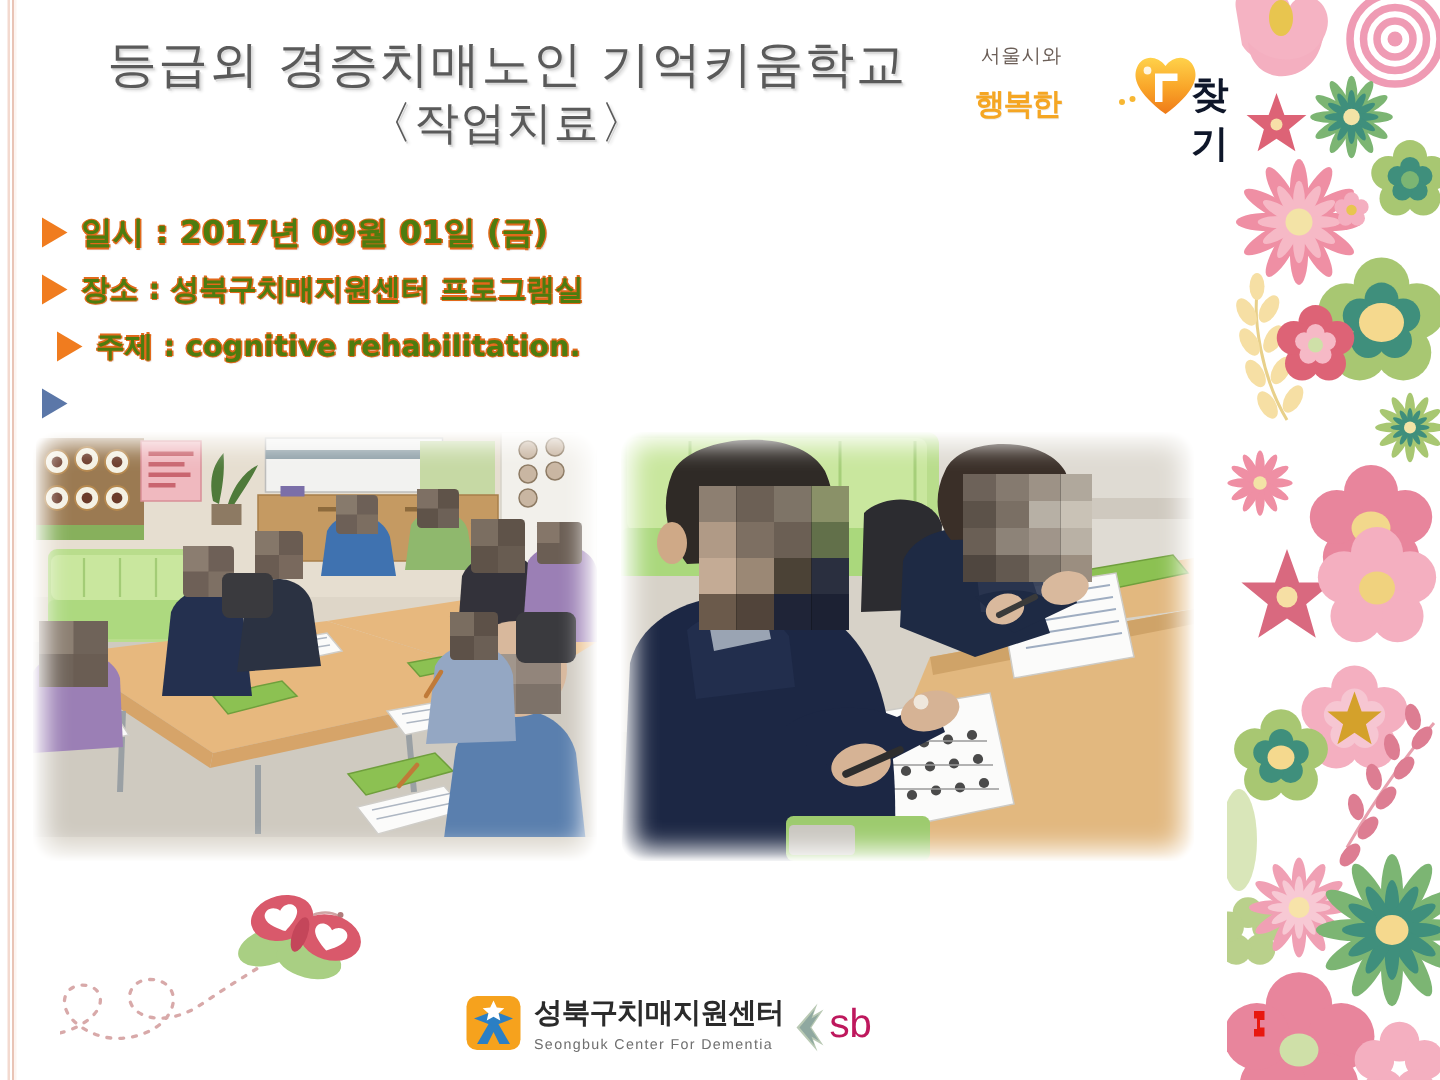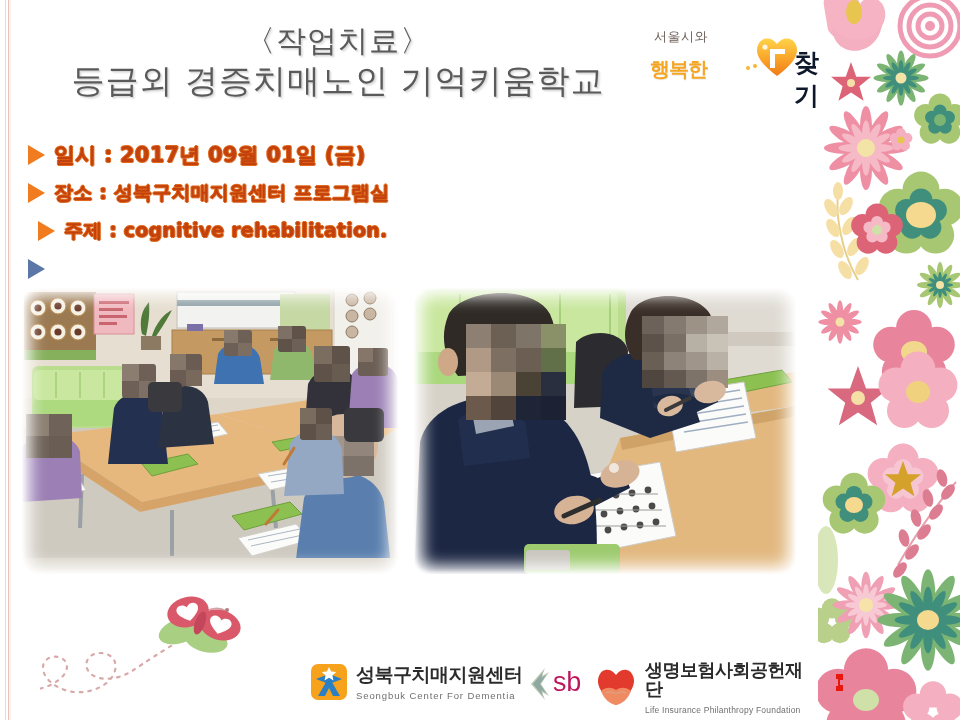--- a/index.html
+++ b/index.html
@@ -47,21 +47,21 @@
 
   
   .bullets{position:absolute;left:28px;top:138px;width:560px;}
   .brow{display:flex;align-items:center;height:34px;margin-bottom:4px;}
   .tri{width:0;height:0;border-top:10px solid transparent;border-bottom:10px solid transparent;
         flex:0 0 auto;margin-right:9px;}
   .tri.o{border-left:17px solid #f07c1f;}
   .tri.b{border-left:17px solid #5b77a8;}
   .btext{font-family:"DejaVu Sans","Liberation Serif",serif;font-size:19px;font-weight:700;
     white-space:nowrap;letter-spacing:.2px;}
-  .btext.o{color:#c2410c;
+  .btext.o{color:#4d7c0f;
     text-shadow:-1px 0 #e2691b,0 1px #e2691b,1px 0 #e2691b,0 -1px #e2691b,1px 1px 1px rgba(0,0,0,.18);}
   .btext.b{color:#9fb0cd;
     text-shadow:-1px 0 #41598a,0 1px #41598a,1px 0 #41598a,0 -1px #41598a,1px 1px 1px rgba(0,0,0,.18);}
   .brow.r1 .btext{font-size:21px;}
   .brow.r3{margin-left:10px;}
   .brow.r3 .btext{font-size:19px;}
 
   
   .photo{position:absolute;overflow:hidden;}
   .photo .inner{position:absolute;inset:0;border-radius:14px;overflow:hidden;}
@@ -309,22 +309,22 @@
     </svg>
   </div>
 
   <div class="red-mark">
     <svg width="16" height="24" viewBox="0 0 16 24">
         <path d="M3 2 h7 v6 h-3 v5 h3 v6 h-7 v-5 h2 v-7 h-2 z" fill="#e8180f"></path>
       </svg>
   </div>
 
   <div class="title-block">
+    <div class="title-line">등급외 경증치매노인 기억키움학교</div>
     <div class="title-line sub">〈작업치료〉</div>
-    <div class="title-line">등급외 경증치매노인 기억키움학교</div>
   </div>
 
   <div class="seoul-logo">
     <span class="sl-small">서울시와</span>
     <span class="sl-main">행복한</span>
     <span class="sl-dots">
       <i style="left:0;top:2px"></i>
         <i style="left:7px;top:0"></i>
     </span>
     <span class="sl-heart">
@@ -739,28 +739,15 @@
       </span>
       <span class="sb-mark">
         <svg width="22" height="34" viewBox="0 0 22 34">
           <path d="M2 17 L16 1 L13 9 L20 5 L12 17 L20 29 L13 25 L16 33 Z" fill="#b9c9b4"></path>
           <path d="M4 17 L14 5 L12 11 L17 8 L11 17 L17 26 L12 23 L14 29 Z" fill="#8fa8a0"></path>
         </svg>
         <span class="sb-text">sb</span>
       </span>
     </div>
 
-    <div class="lg lg2">
-      <span class="lg-mark">
-        <svg width="42" height="40" viewBox="0 0 42 40">
-          <path d="M21 38 C4 26 1 16 4 9 C7 1 16 1 21 8 C26 1 35 1 38 9 C41 16 38 26 21 38 Z" fill="#e23b2e"></path>
-          <path d="M6 24 C11 20 16 20 21 23 C26 20 31 20 36 24 C33 32 27 37 21 38 C15 37 9 32 6 24 Z" fill="#ef8a62"></path>
-          <path d="M11 26 C15 24 18 25 21 27 C24 25 27 24 31 26" stroke="#e0a07f" stroke-width="1.4" fill="none"></path>
-        </svg>
-      </span>
-      <span class="lg-text">
-        <span class="kr">생명보험사회공헌재단</span><br>
-        <span class="en">Life Insurance Philanthropy Foundation</span>
-      </span>
-    </div>
   </div>
 
 </div>
 
 </body></html>

